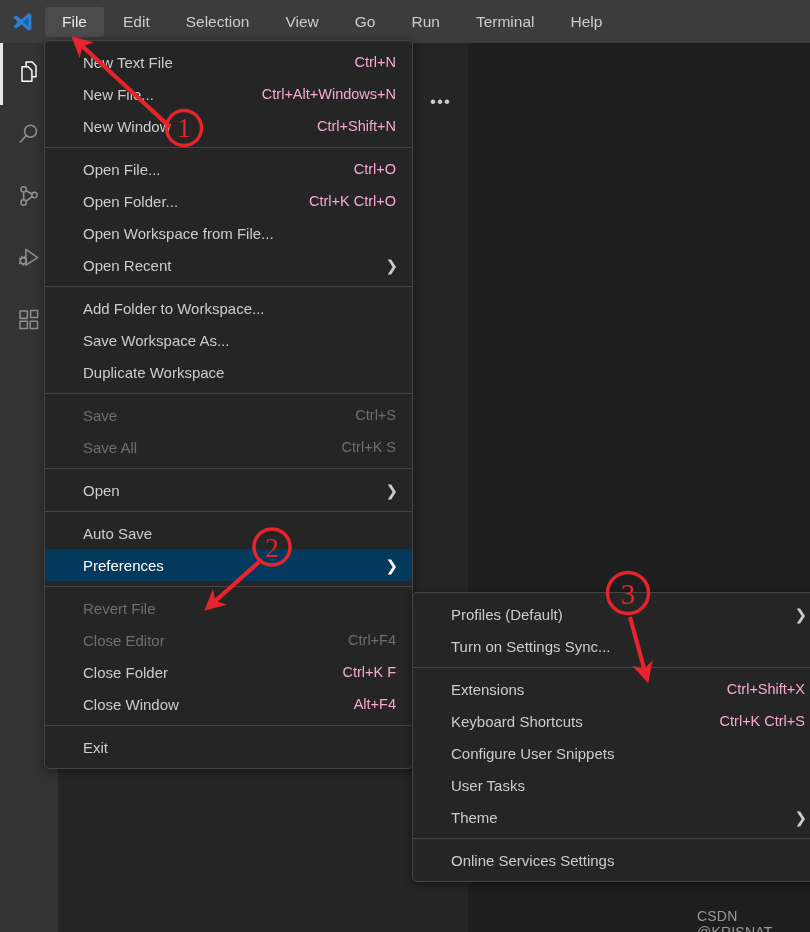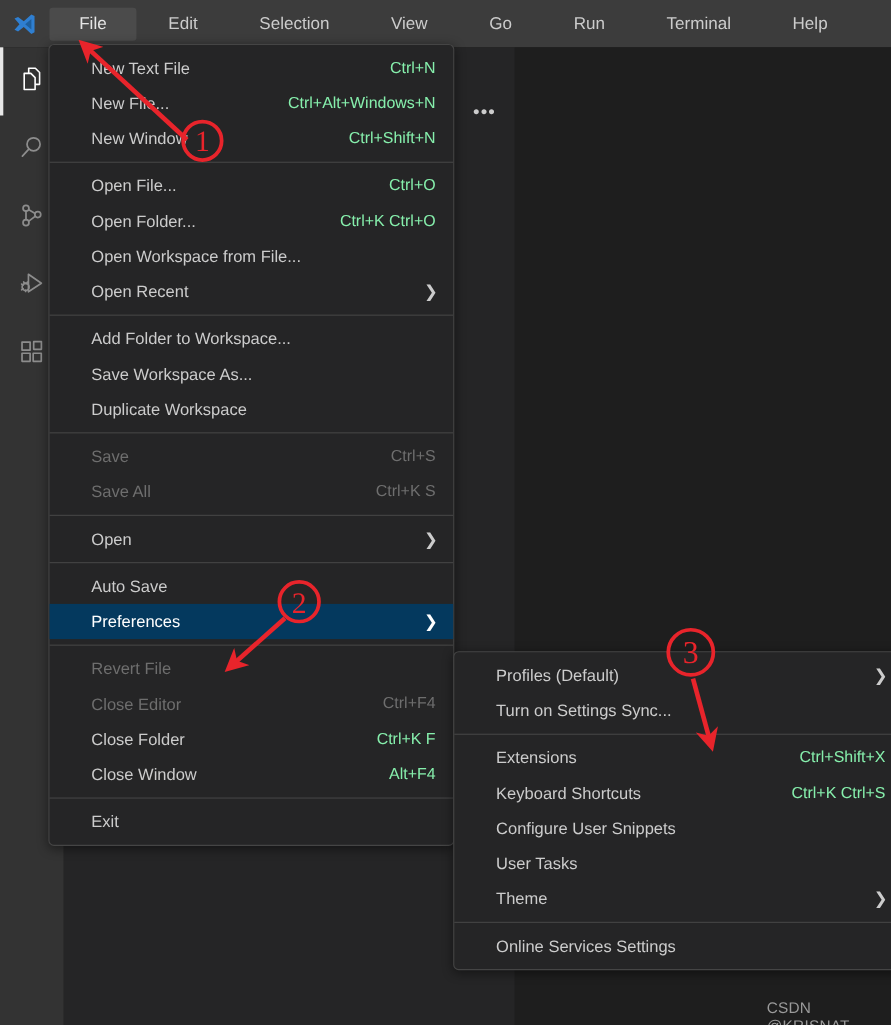--- a/index.html
+++ b/index.html
@@ -32,21 +32,21 @@
     display: flex; align-items: center; justify-content: center;
   }
   .menu-root {
     display: flex;
     align-items: center;
     height: 43px;
   }
   .menu-root-item {
     color: #cccccc;
     font-size: 15.5px;
-    padding: 4px 27px;
+    padding: 4px 17px;
     margin: 0 1px;
     border-radius: 3px;
     line-height: 22px;
     white-space: nowrap;
     cursor: default;
   }
   .menu-root-item.open {
     background: #4b4b4b;
     color: #e6e6e6;
   }
@@ -121,21 +121,21 @@
     height: 32px;
     padding: 0 12px 0 38px;
     font-size: 15px;
     white-space: nowrap;
     cursor: default;
     box-sizing: border-box;
   }
   .mi .label { flex: 1 1 auto; color: #cccccc; }
   .mi .kb {
     flex: 0 0 auto;
-    color: #86efac;
+    color: #f9a8d4;
     font-size: 14.5px;
     padding-right: 4px;
   }
   .mi .chev {
     flex: 0 0 auto;
     color: #cccccc;
     font-size: 15px;
     line-height: 1;
     padding-right: 2px;
   }

